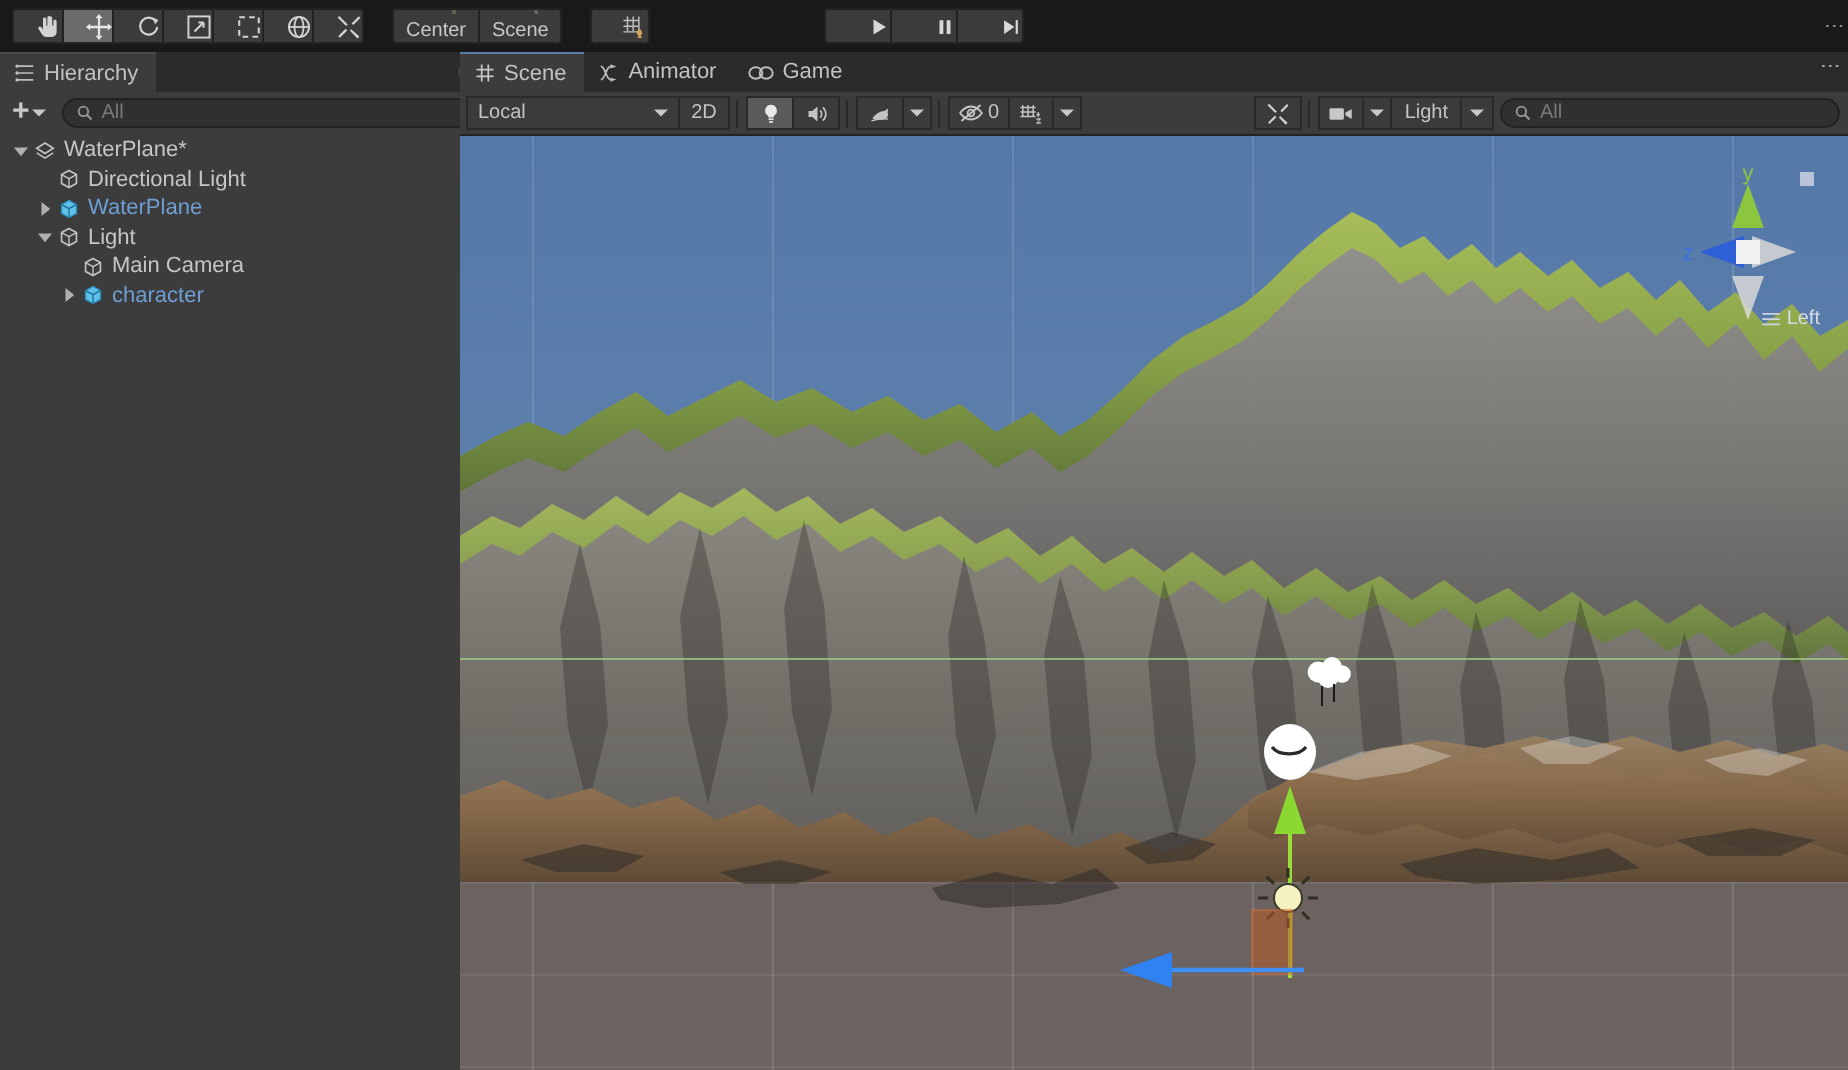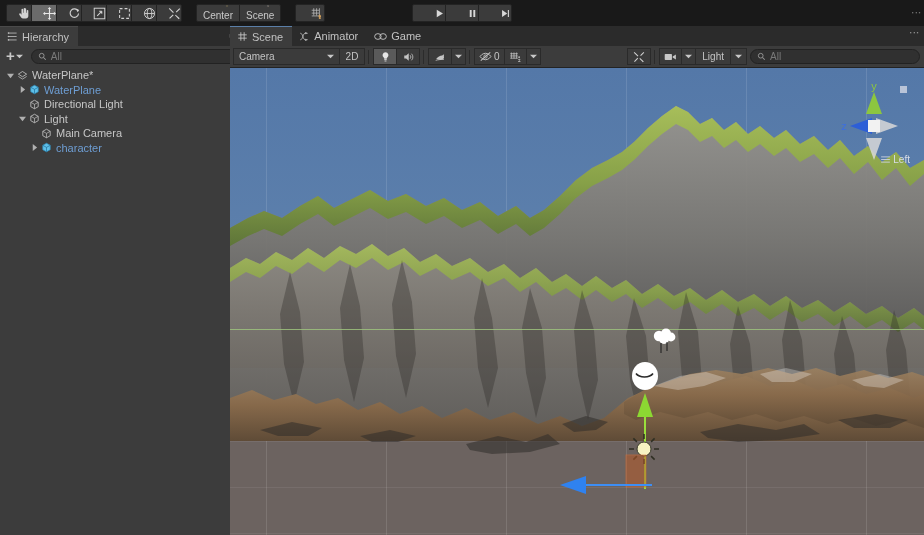--- a/index.html
+++ b/index.html
@@ -237,49 +237,49 @@
           </span>
           <span class="ico">
             <svg width="11" height="11" viewBox="0 0 16 16">
               <path fill="none" stroke="#c4c4c4" stroke-width="1.2" d="M8 2.2L14 6l-6 3.8L2 6z"></path>
               <path fill="none" stroke="#c4c4c4" stroke-width="1.1" d="M2 9.4l6 3.8 6-3.8"></path>
             </svg>
           </span>
           <span class="lbl">WaterPlane*</span>
           <span class="kebab" style="writing-mode: vertical-rl;">⋮</span>
         </div>
-        <div class="hrow prefab">
-          <span class="arrow" style="margin-left: 18px;">
-            <svg width="7" height="7" viewBox="0 0 8 8">
-              <path fill="#b0b0b0" d="M2 0v8l5-4z"></path>
-            </svg>
-          </span>
-          <span class="ico">
-            <svg width="11" height="11" viewBox="0 0 16 16">
-              <path fill="#5fc0e8" stroke="#2e90c0" stroke-width="1" d="M8 1.8l5.4 3v6.4L8 14.2l-5.4-3V4.8z"></path>
-              <path fill="none" stroke="#1f6e98" stroke-width="1" d="M2.6 4.8L8 7.8l5.4-3M8 7.8v6.4"></path>
-            </svg>
-          </span>
-          <span class="lbl">WaterPlane</span>
-          <span class="chev">
-            <svg width="6" height="8" viewBox="0 0 6 8">
-              <path fill="none" stroke="#9a9a9a" stroke-width="1.2" d="M1 1l3.2 3L1 7"></path>
-            </svg>
-          </span>
-        </div>
         <div class="hrow">
           <span class="arrow none" style="margin-left: 18px;"></span>
           <span class="ico">
             <svg width="11" height="11" viewBox="0 0 16 16">
               <path fill="none" stroke="#c4c4c4" stroke-width="1.2" d="M8 1.8l5.4 3v6.4L8 14.2l-5.4-3V4.8z"></path>
               <path fill="none" stroke="#c4c4c4" stroke-width="1" d="M2.6 4.8L8 7.8l5.4-3M8 7.8v6.4"></path>
             </svg>
           </span>
           <span class="lbl">Directional Light</span>
         </div>
+        <div class="hrow prefab">
+          <span class="arrow" style="margin-left: 18px;">
+            <svg width="7" height="7" viewBox="0 0 8 8">
+              <path fill="#b0b0b0" d="M2 0v8l5-4z"></path>
+            </svg>
+          </span>
+          <span class="ico">
+            <svg width="11" height="11" viewBox="0 0 16 16">
+              <path fill="#5fc0e8" stroke="#2e90c0" stroke-width="1" d="M8 1.8l5.4 3v6.4L8 14.2l-5.4-3V4.8z"></path>
+              <path fill="none" stroke="#1f6e98" stroke-width="1" d="M2.6 4.8L8 7.8l5.4-3M8 7.8v6.4"></path>
+            </svg>
+          </span>
+          <span class="lbl">WaterPlane</span>
+          <span class="chev">
+            <svg width="6" height="8" viewBox="0 0 6 8">
+              <path fill="none" stroke="#9a9a9a" stroke-width="1.2" d="M1 1l3.2 3L1 7"></path>
+            </svg>
+          </span>
+        </div>
         <div class="hrow">
           <span class="arrow" style="margin-left: 18px;">
             <svg width="7" height="7" viewBox="0 0 8 8">
               <path fill="#b0b0b0" d="M0 2h8L4 7z"></path>
             </svg>
           </span>
           <span class="ico">
             <svg width="11" height="11" viewBox="0 0 16 16">
               <path fill="none" stroke="#c4c4c4" stroke-width="1.2" d="M8 1.8l5.4 3v6.4L8 14.2l-5.4-3V4.8z"></path>
               <path fill="none" stroke="#c4c4c4" stroke-width="1" d="M2.6 4.8L8 7.8l5.4-3M8 7.8v6.4"></path>
@@ -337,21 +337,21 @@
           </svg>
         <span>Game</span>
       </div>
       <div style="position:absolute;right:8px;top:2px;">
         <span class="kb" style="writing-mode:vertical-rl;color:#a8a8a8;font-size:10px;">⋮</span>
       </div>
     </div>
 
     <div class="sc-toolbar">
       <div class="sbtn shaded">
-        <span>Camera</span>
+        <span>Local</span>
         <svg width="7" height="7" viewBox="0 0 8 8">
             <path fill="#c8c8c8" d="M0 2h8L4 6z"></path>
           </svg>
       </div>
       <div class="sbtn" style="min-width:26px;justify-content:center;">
         <span>2D</span>
       </div>
       <div class="sep"></div>
       <div class="sbtn on" style="min-width:24px">
         <svg width="11" height="12" viewBox="0 0 16 16">

